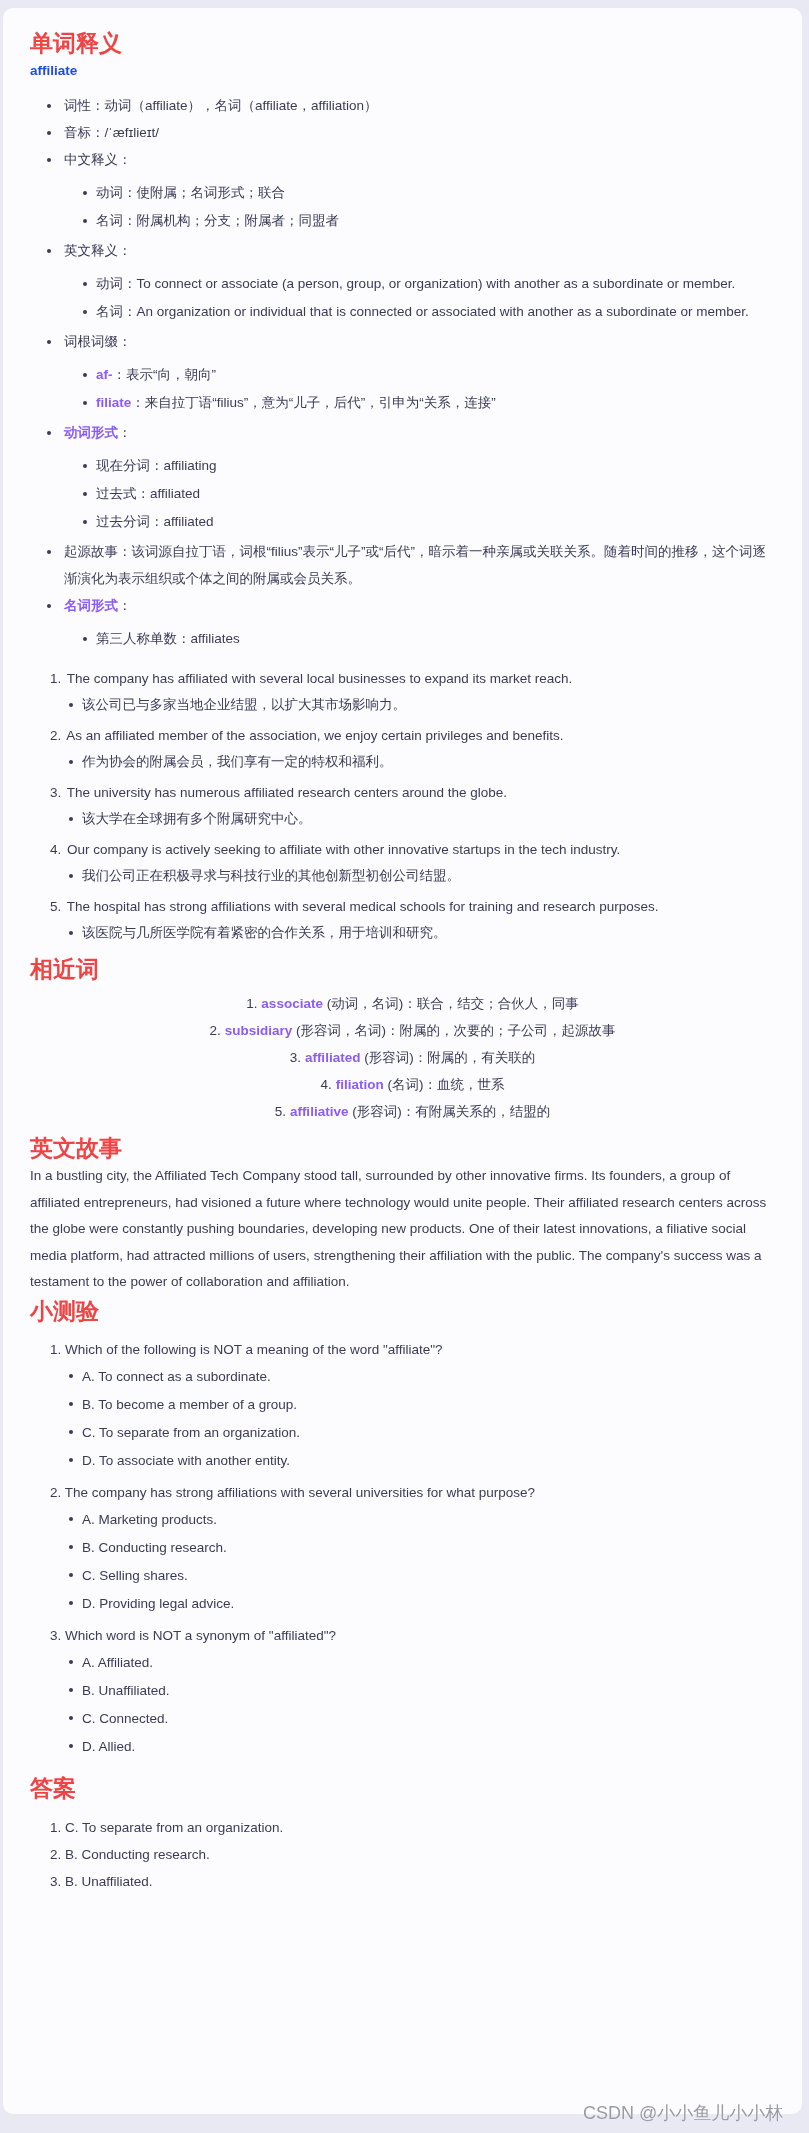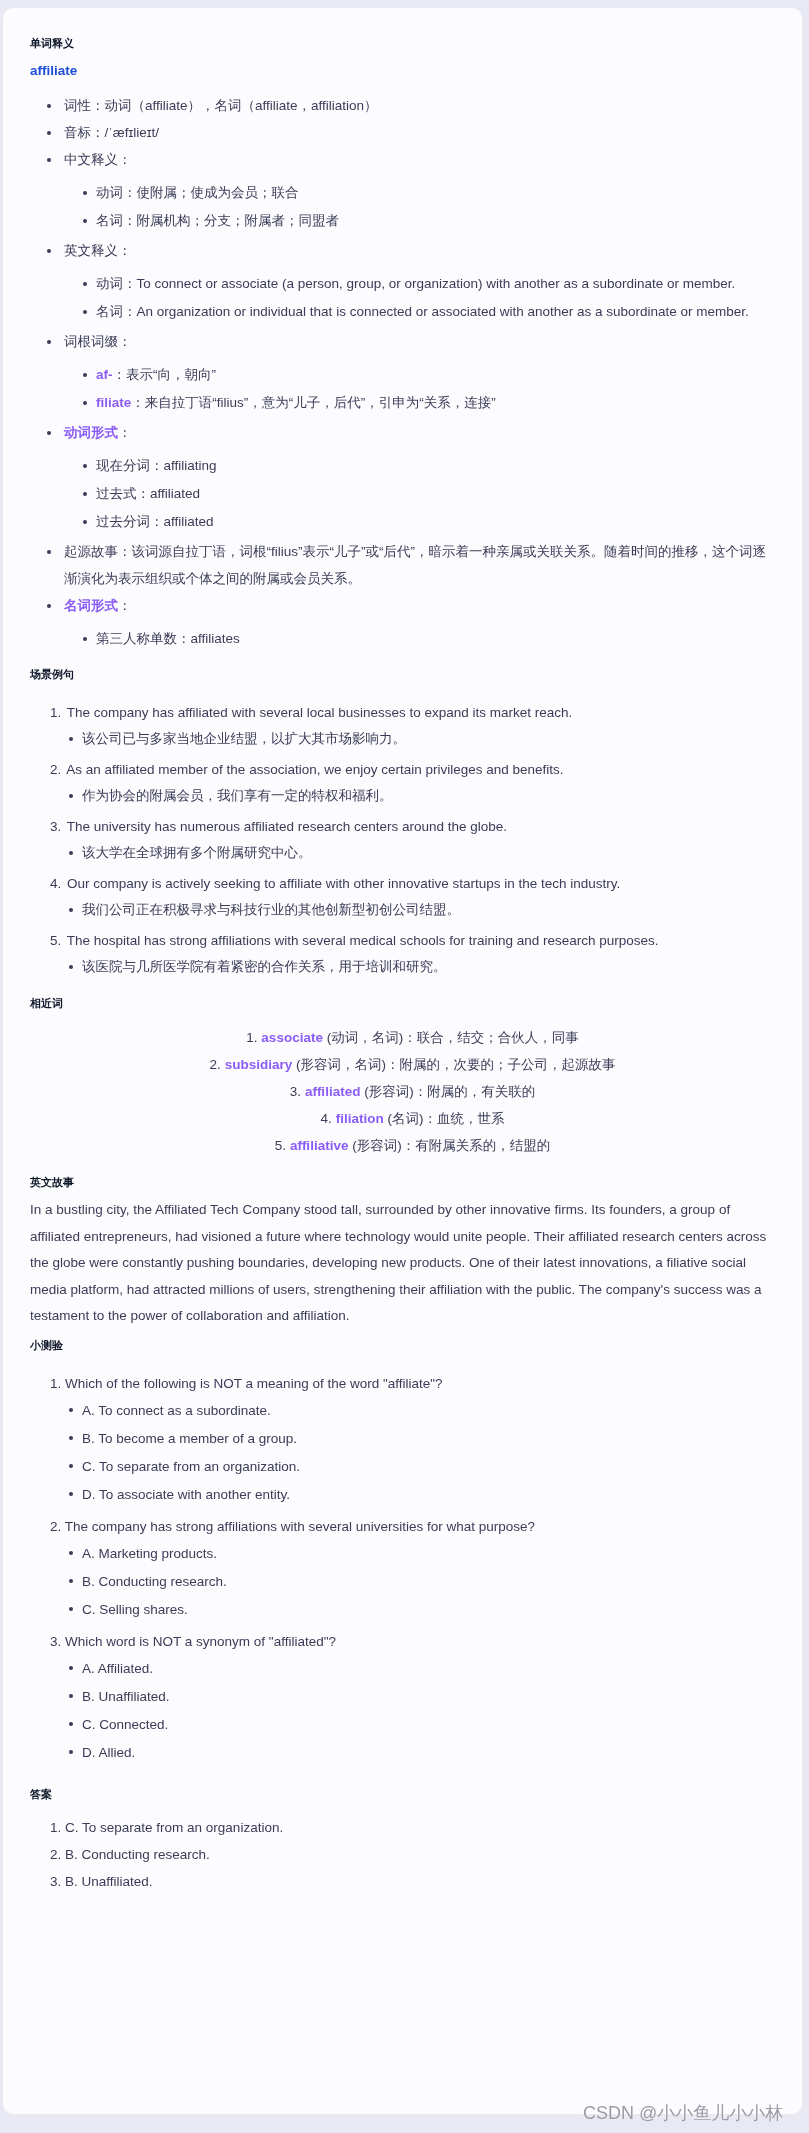--- a/index.html
+++ b/index.html
@@ -19,23 +19,23 @@
     width: 799px;
     height: 2106px;
     background: #fcfcfe;
     border-radius: 10px;
     padding: 22px 27px 0 27px;
     color: #3b3b58;
     font-size: 13.5px;
   }
   h2 {
     margin: 0;
-    font-size: 11px;
+    font-size: 23px;
     font-weight: bold;
-    color: #0f172a;
+    color: #ef4444;
     line-height: 26px;
   }
   .word {
     font-weight: bold;
     color: #1d4ed8;
     font-size: 13.5px;
     margin-top: 4px;
     line-height: 22px;
   }
   ul, ol { margin: 0; padding: 0; }
@@ -88,21 +88,21 @@
 
   <section>
     <h2>单词释义</h2>
     <div class="word">affiliate</div>
     <ul class="top">
       <li>词性：动词（affiliate），名词（affiliate，affiliation）</li>
       <li>音标：/ˈæfɪlieɪt/</li>
       <li>
         <span>中文释义：</span>
         <ul class="sub">
-          <li>动词：使附属；使成为会员；联合</li>
+          <li>动词：使附属；名词形式；联合</li>
           <li>名词：附属机构；分支；附属者；同盟者</li>
         </ul>
       </li>
       <li>
         <span>英文释义：</span>
         <ul class="sub wrap">
           <li>动词：To connect or associate (a person, group, or organization) with another as a subordinate or member.</li>
           <li>名词：An organization or individual that is connected or associated with another as a subordinate or member.</li>
         </ul>
       </li>
@@ -125,21 +125,20 @@
       <li>
         <span class="b">名词形式</span><span>：</span>
         <ul class="sub">
           <li>第三人称单数：affiliates</li>
         </ul>
       </li>
     </ul>
   </section>
 
   <section style="margin-top:8px;">
-    <h2>场景例句</h2>
     <ol class="num examples" style="margin-top:12px;">
       <li>
         <span class="n">1.</span> <span>The company has affiliated with several local businesses to expand its market reach.</span>
         <ul class="tr">
             <li>该公司已与多家当地企业结盟，以扩大其市场影响力。</li>
           </ul>
       </li>
       <li>
         <span class="n">2.</span> <span>As an affiliated member of the association, we enjoy certain privileges and benefits.</span>
         <ul class="tr">
@@ -194,37 +193,38 @@
           <li>C. To separate from an organization.</li>
           <li>D. To associate with another entity.</li>
         </ul>
       </li>
       <li>
         <span>2.</span> <span>The company has strong affiliations with several universities for what purpose?</span>
         <ul class="tr">
           <li>A. Marketing products.</li>
           <li>B. Conducting research.</li>
           <li>C. Selling shares.</li>
+          <li>D. Providing legal advice.</li>
         </ul>
       </li>
       <li>
         <span>3.</span> <span>Which word is NOT a synonym of "affiliated"?</span>
         <ul class="tr">
           <li>A. Affiliated.</li>
           <li>B. Unaffiliated.</li>
           <li>C. Connected.</li>
           <li>D. Allied.</li>
         </ul>
       </li>
     </ol>
   </section>
 
   <section style="margin-top:14px;">
     <h2>答案</h2>
-    <ol class="num answers" style="margin-top:7px;">
+    <ol class="num answers" style="margin-top:13px;">
       <li><span>1.</span> <span>C. To separate from an organization.</span></li>
       <li><span>2.</span> <span>B. Conducting research.</span></li>
       <li><span>3.</span> <span>B. Unaffiliated.</span></li>
     </ol>
   </section>
 </div>
 
 <div class="watermark">CSDN @小小鱼儿小小林</div>
 
 </body></html>

